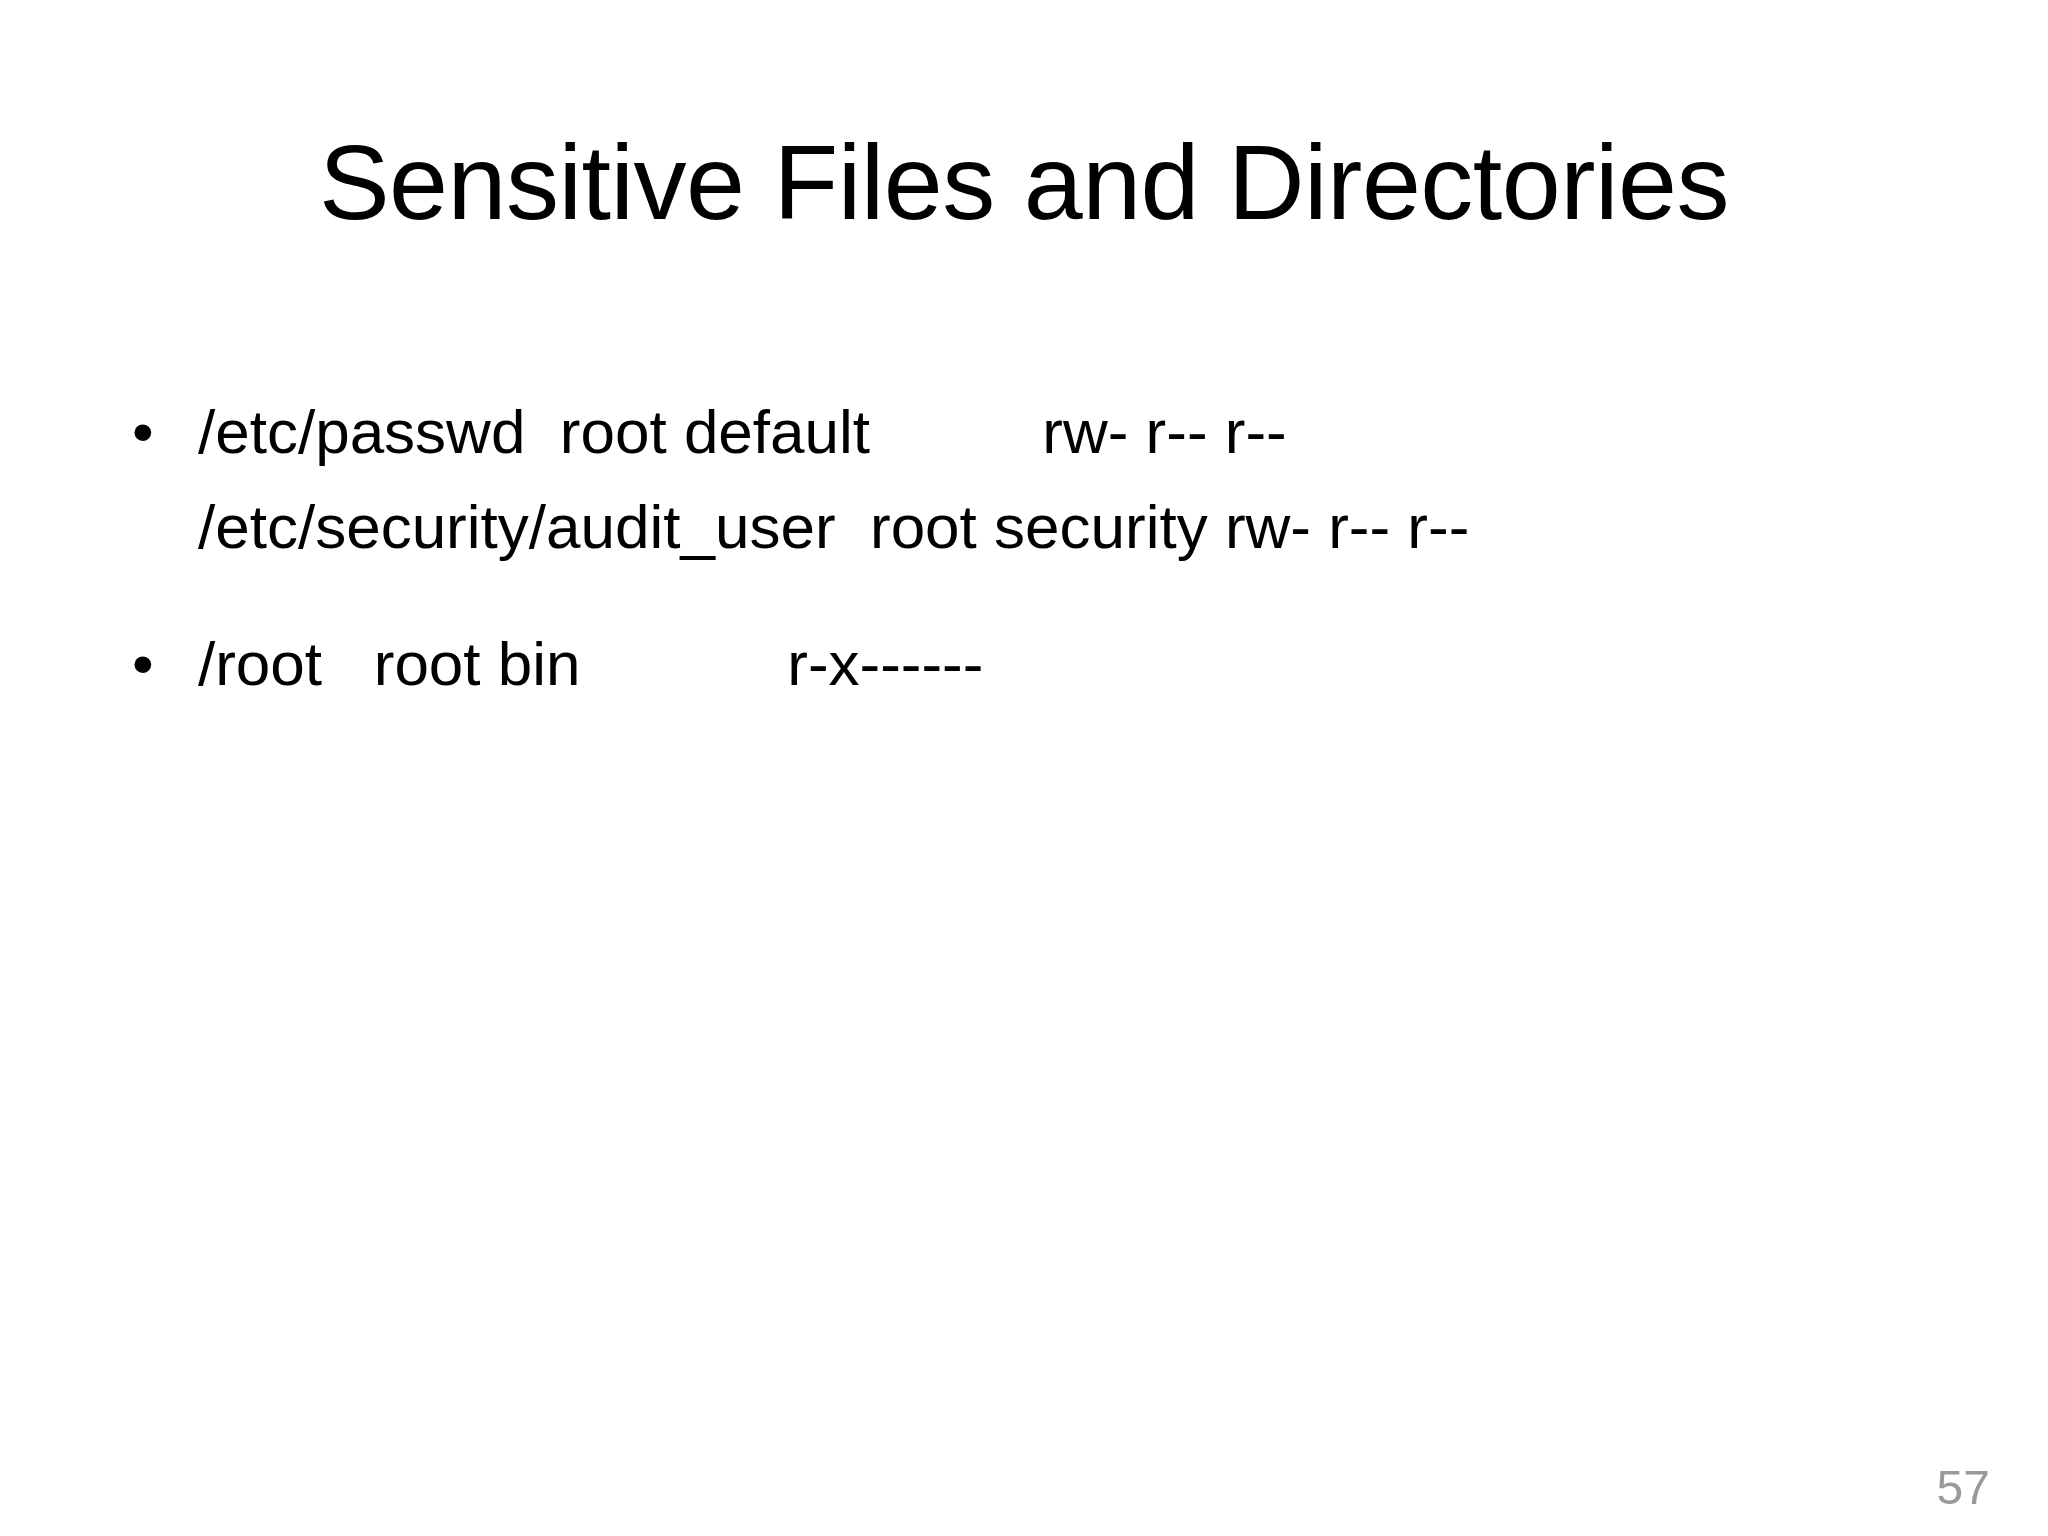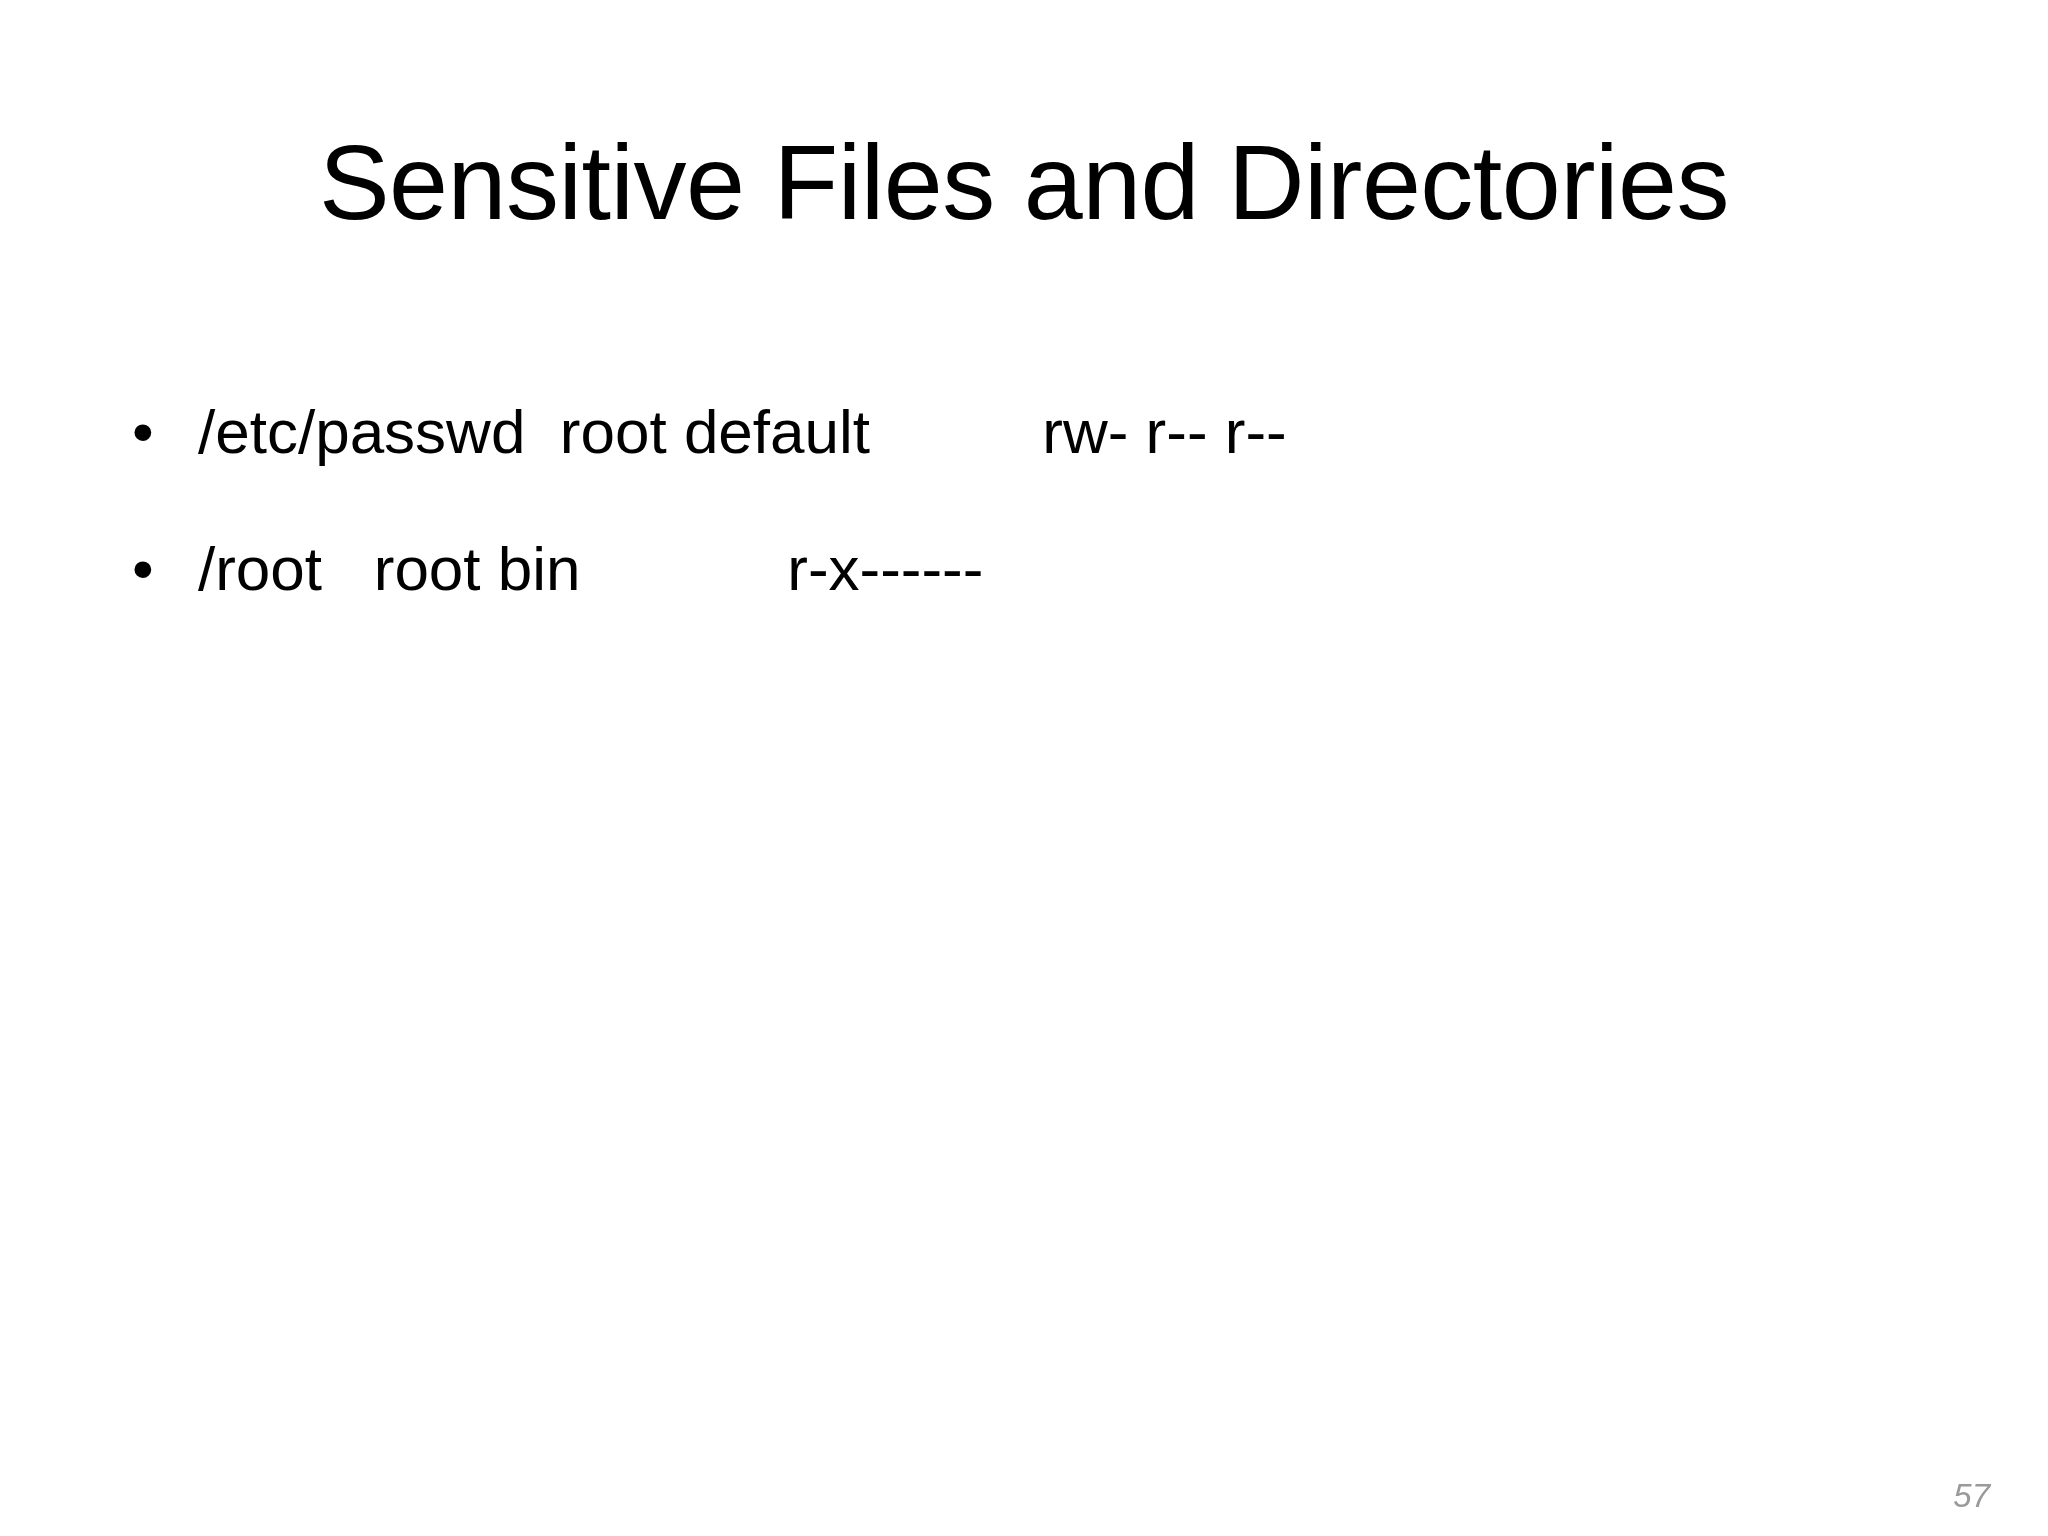--- a/index.html
+++ b/index.html
@@ -65,39 +65,39 @@
     display: block;
     white-space: pre;
     font-size: 62px;
     line-height: 95px;
     color: #000000;
   }
   .page-number {
     position: absolute;
     right: 58px;
     bottom: 36px;
-    font-size: 33px;
+    font-size: 48px;
     color: #9a9a9a;
     line-height: 1;
-    font-style: italic;
   }
 </style>
 </head>
 <body>
 
 <div class="slide">
 
   <div class="slide-title">Sensitive Files and Directories</div>
 
   <div class="body-block">
 
     <div class="bullet-para">
       <span class="bullet-marker">•</span>
       <span class="bullet-lines">
         <span class="bullet-line">/etc/passwd  root default          rw- r-- r--</span>
+        <span class="bullet-line">/etc/security/audit_user  root security rw- r-- r--</span>
       </span>
     </div>
 
     <div class="bullet-para">
       <span class="bullet-marker">•</span>
       <span class="bullet-lines">
         <span class="bullet-line">/root   root bin            r-x------</span>
       </span>
     </div>
 

